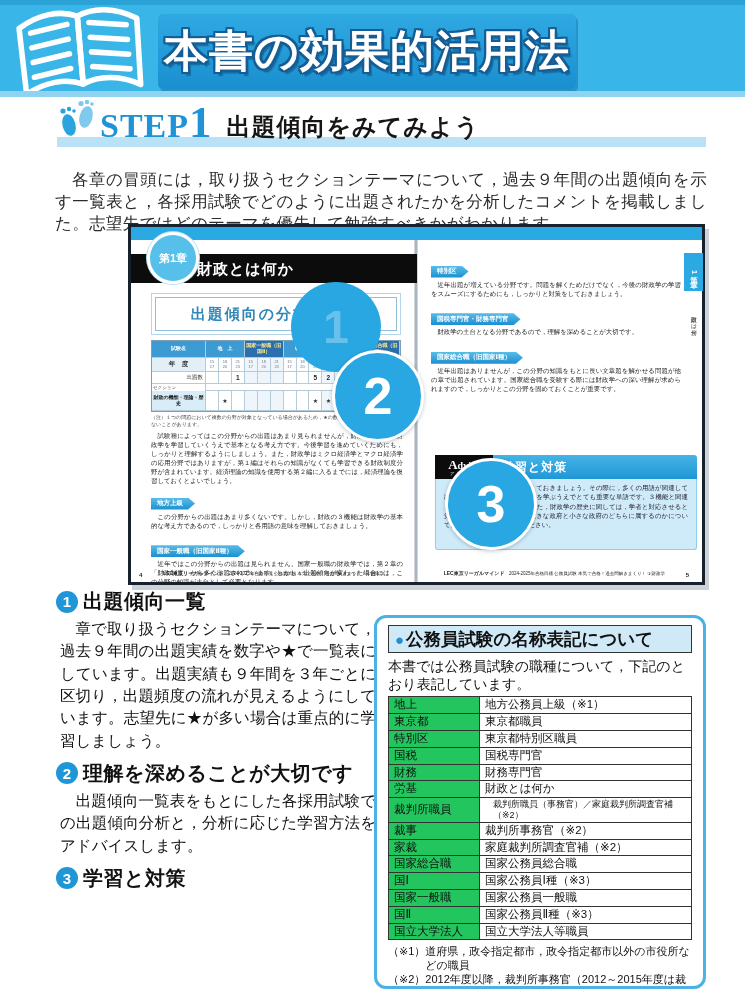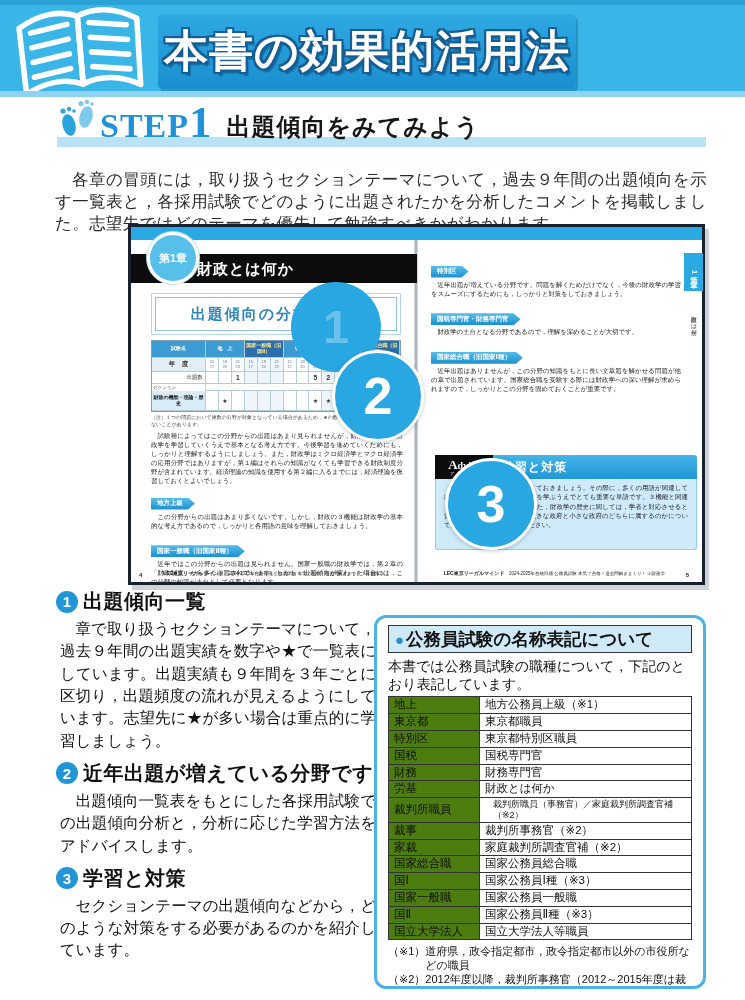--- a/index.html
+++ b/index.html
@@ -119,21 +119,21 @@
 
   
   .notation{position:absolute;left:374px;top:615px;width:332px;height:374px;border:3px solid #4ab2e5;
             border-radius:12px;background:#fff;box-sizing:border-box;padding:7px 11px;overflow:hidden;}
   .nb-head{border:1px solid #333;background:#cfe9f7;padding:1px 6px;font-size:17.5px;font-weight:bold;
            display:flex;align-items:center;white-space:nowrap;margin-bottom:3px;}
   .nb-bullet{color:#1e90d2;font-size:15px;margin-right:2px;}
   .nb-intro{font-size:14px;line-height:1.3;margin:4px 0 3px 0;color:#111;}
   .ntable{width:100%;border-collapse:collapse;}
   .ntable td{border:1px solid #333;padding:1px 5px;font-size:11.5px;line-height:1.2;color:#111;}
-  .ntable td.key{width:80px;background:#4d7c0f;}
+  .ntable td.key{width:80px;background:#22c55e;}
   .ntable td.sm{font-size:9px;padding-left:13px;}
   .nnotes{margin-top:4px;}
   .nnote{display:flex;font-size:11px;line-height:1.28;color:#111;}
   .nmark{flex:0 0 36px;}
   .ntext{flex:1;}
 </style>
 </head>
 <body>
 
 <div id="page">
@@ -338,30 +338,29 @@
       <div class="lg-item">
         <div class="lg-head">
           <span class="lg-num">1</span>
           <span class="lg-title">出題傾向一覧</span>
         </div>
         <p class="lg-body">　章で取り扱うセクションテーマについて，過去９年間の出題実績を数字や★で一覧表にしています。出題実績も９年間を３年ごとに区切り，出題頻度の流れが見えるようにしています。志望先に★が多い場合は重点的に学習しましょう。</p>
       </div>
       <div class="lg-item">
         <div class="lg-head">
           <span class="lg-num">2</span>
-          <span class="lg-title">近年出題が増えている分野です</span>
+          <span class="lg-title">理解を深めることが大切です</span>
         </div>
         <p class="lg-body">　出題傾向一覧表をもとにした各採用試験での出題傾向分析と，分析に応じた学習方法をアドバイスします。</p>
       </div>
       <div class="lg-item">
         <div class="lg-head">
           <span class="lg-num">3</span>
           <span class="lg-title">学習と対策</span>
         </div>
-        <p class="lg-body">　セクションテーマの出題傾向などから，どのような対策をする必要があるのかを紹介しています。</p>
       </div>
     </div>
 
   <div class="notation">
     <div class="nb-head">
       <span class="nb-bullet">●</span>
       <span>公務員試験の名称表記について</span>
     </div>
     <p class="nb-intro">本書では公務員試験の職種について，下記のとおり表記しています。</p>
     <table class="ntable">

